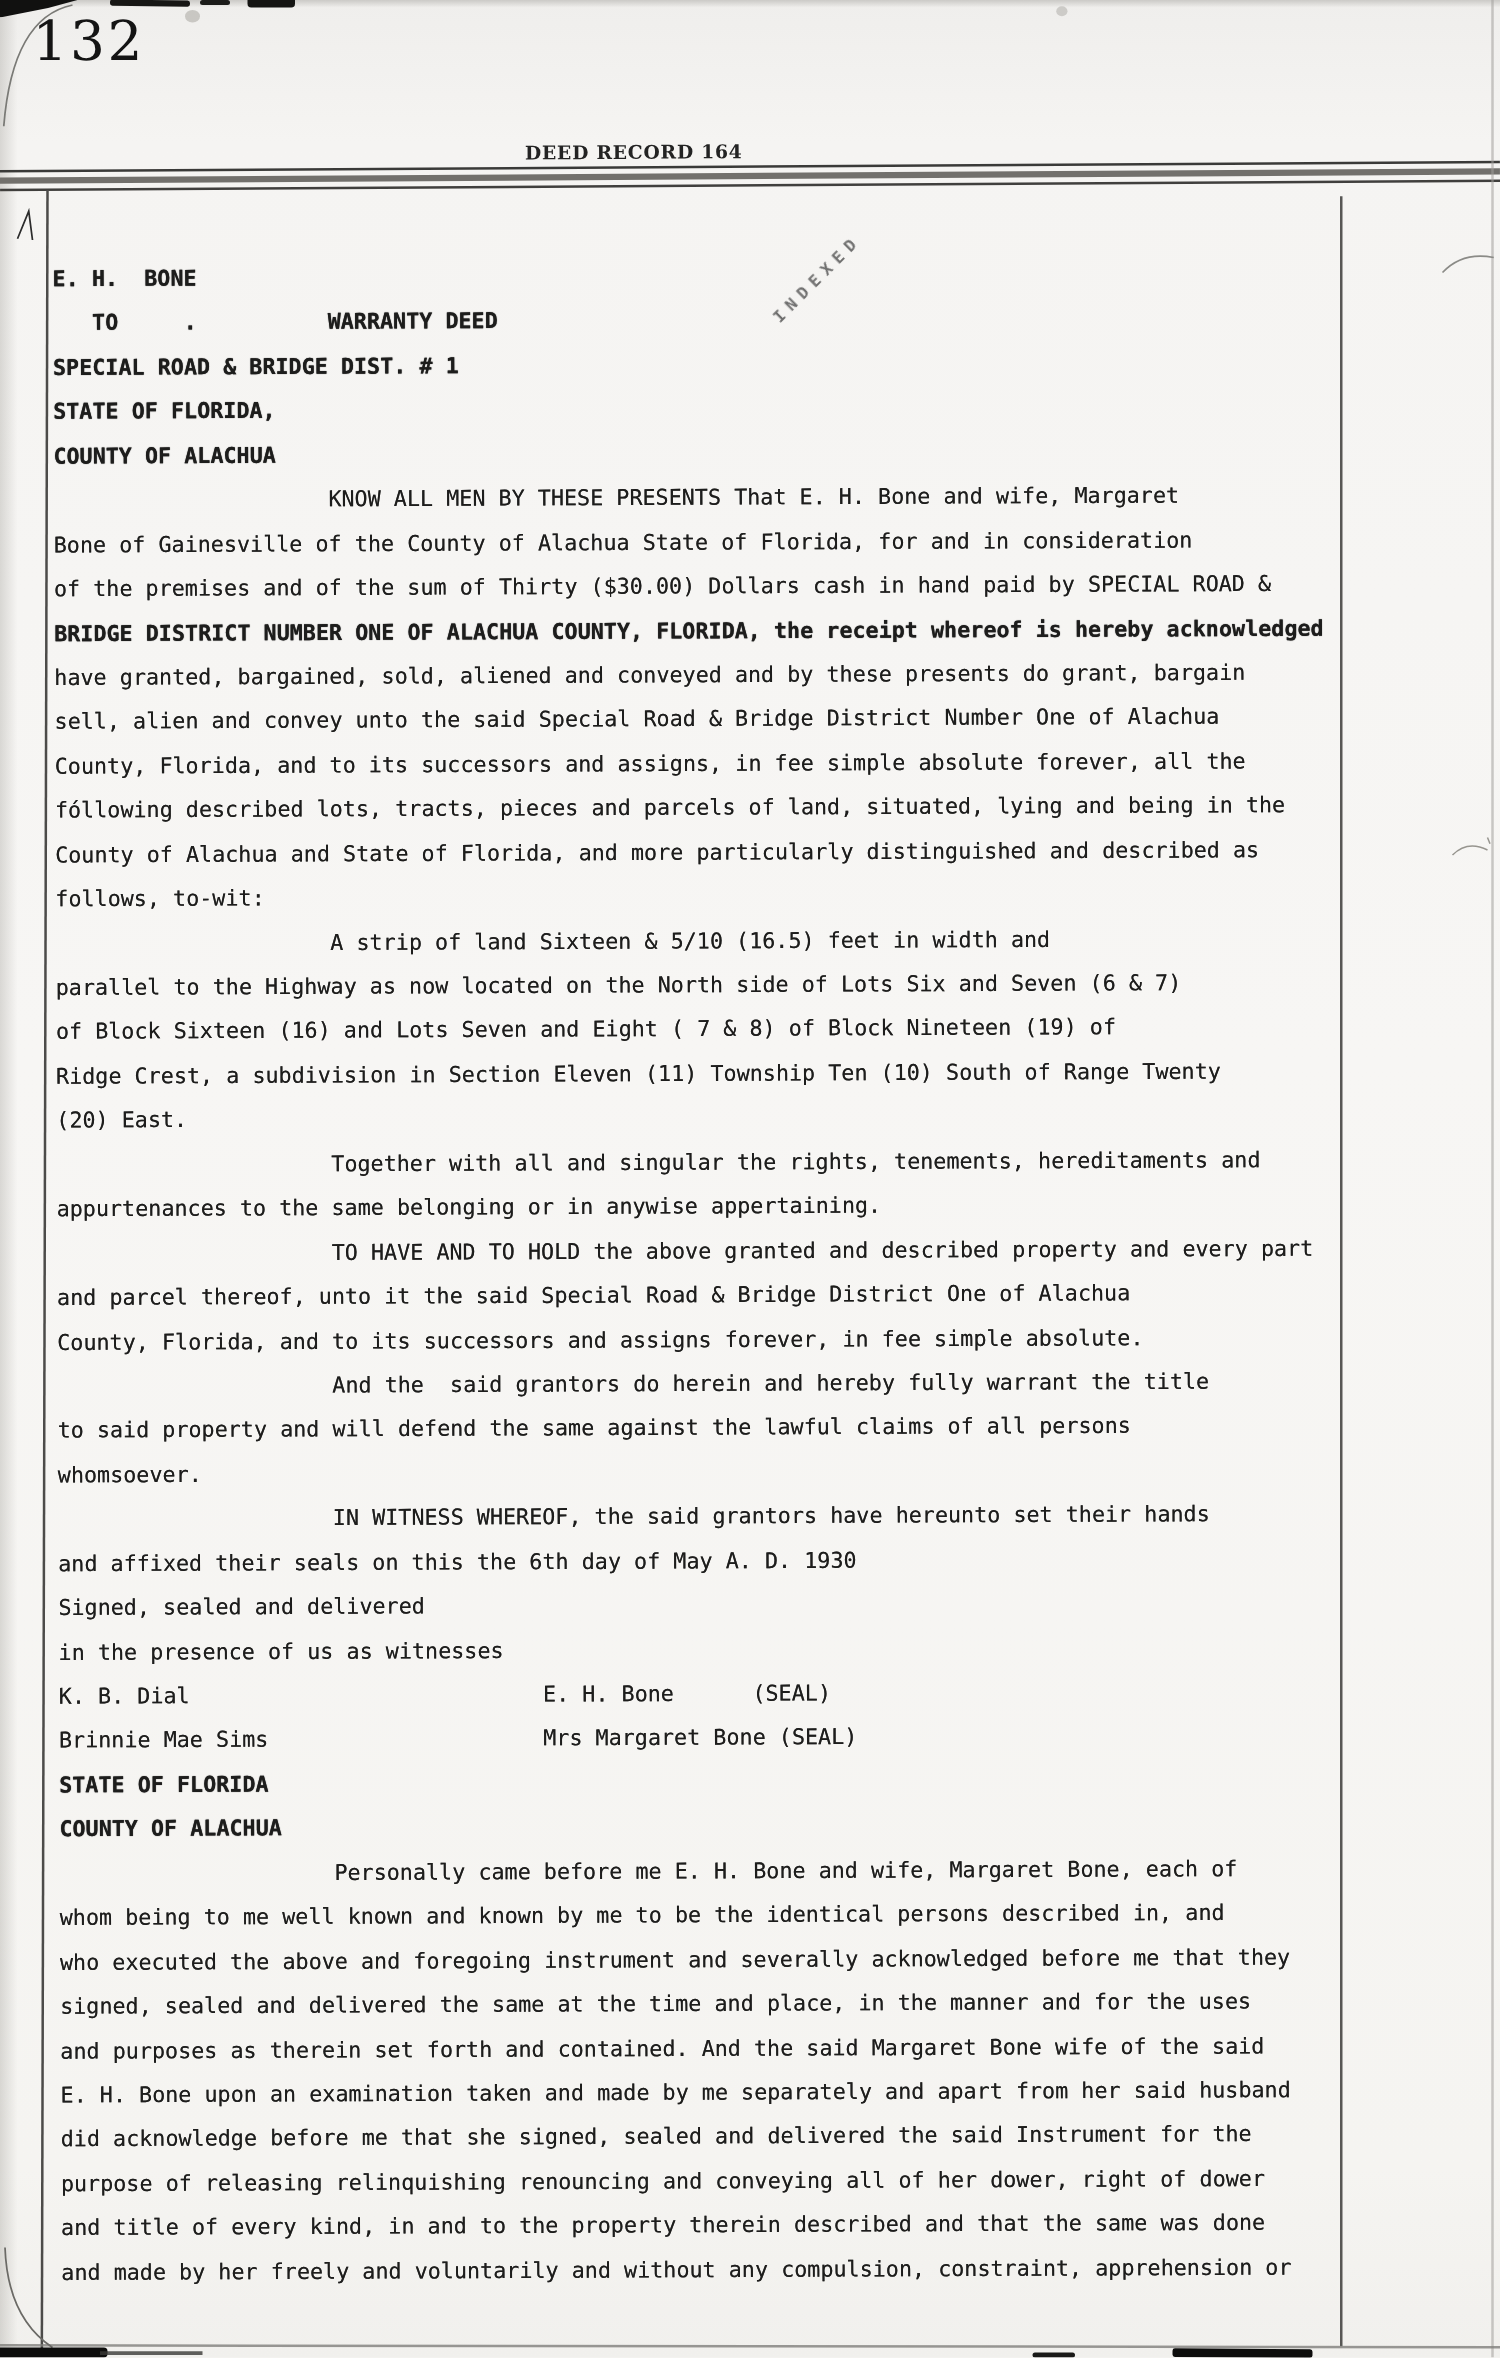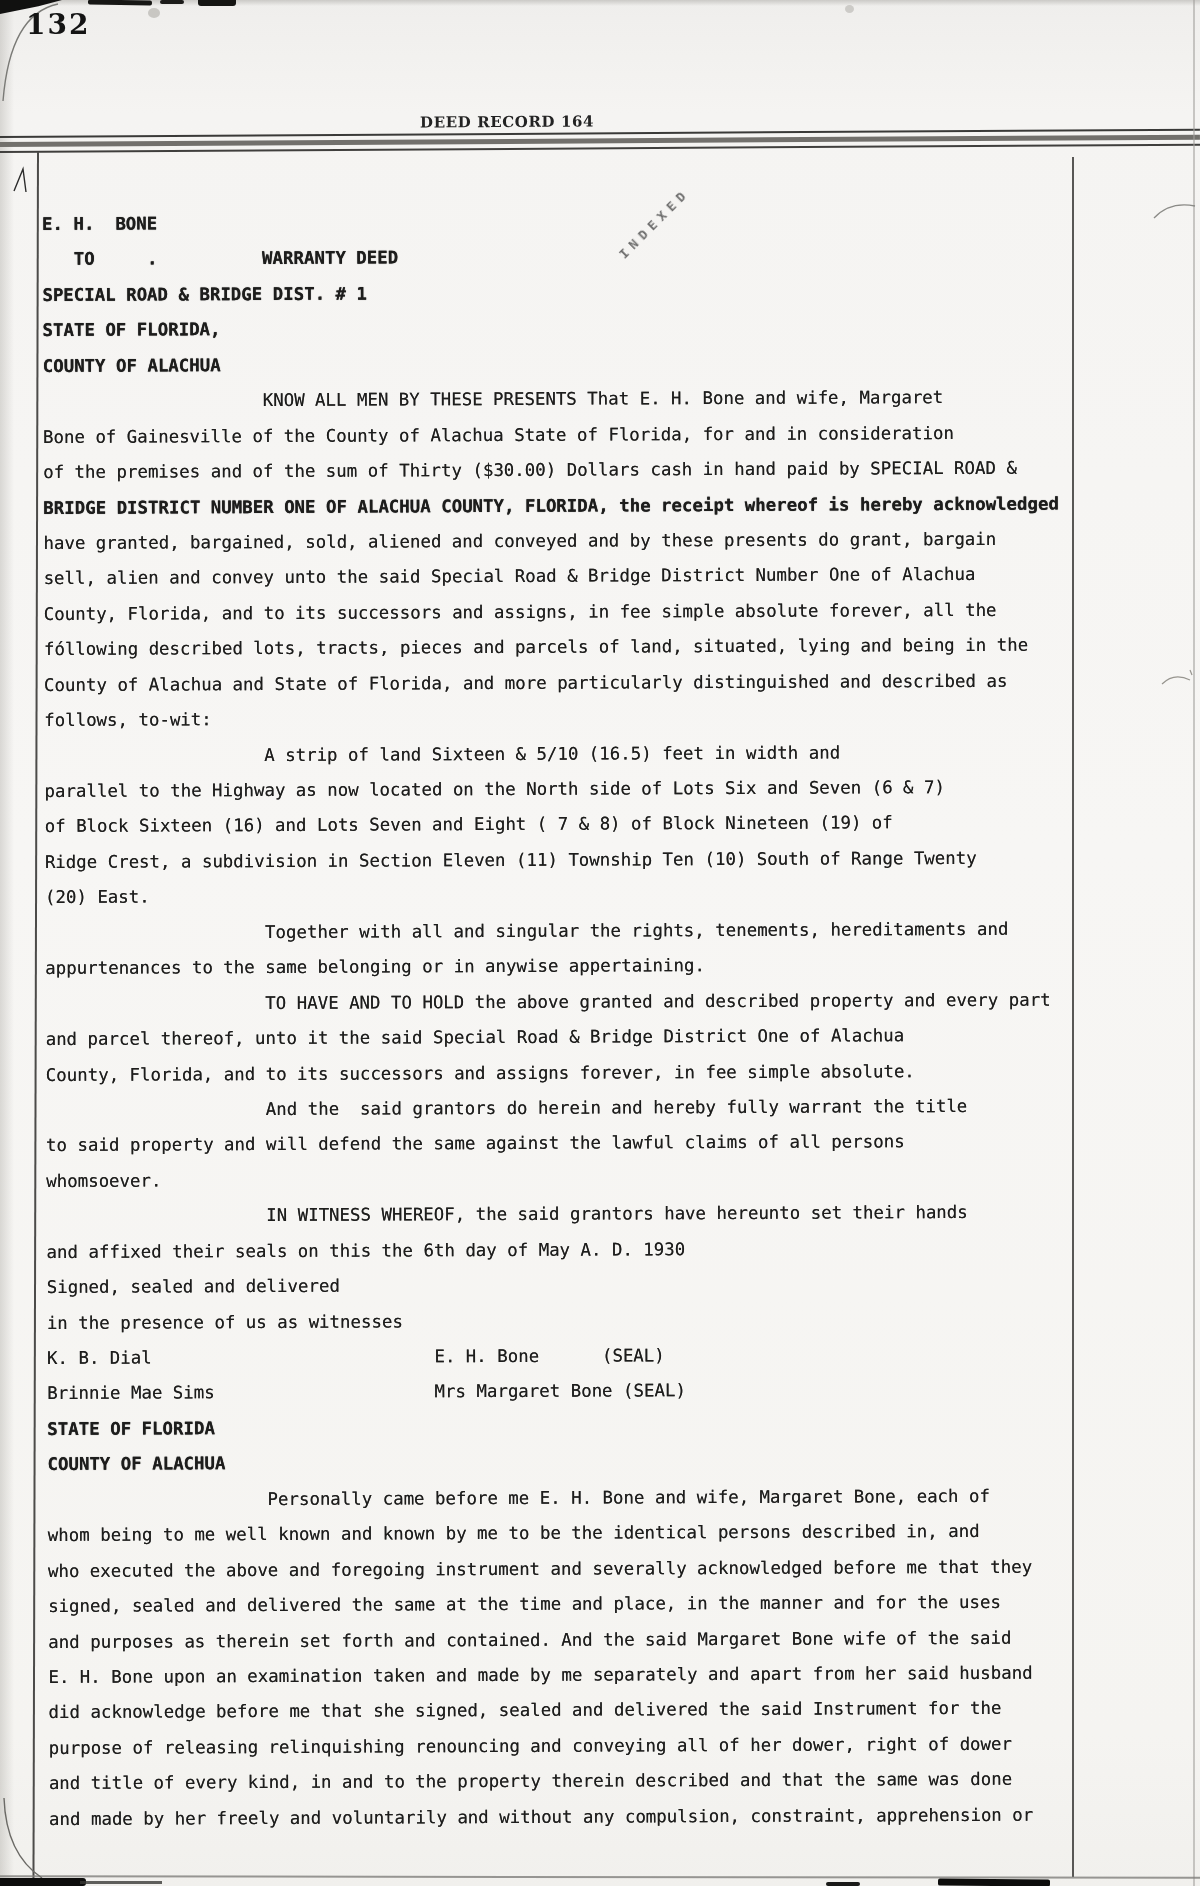--- a/index.html
+++ b/index.html
@@ -16,21 +16,21 @@
     position:absolute; left:0; top:0; width:14px; height:1886px;
     background:linear-gradient(90deg, rgba(160,158,152,.35), rgba(160,158,152,0));
   }
   .edge-shade-top {
     position:absolute; left:0; top:0; width:1200px; height:6px;
     background:linear-gradient(180deg, rgba(120,118,112,.30), rgba(120,118,112,0));
   }
   .page-number {
     position:absolute; left:26px; top:8px;
     font-family:"DejaVu Serif", "Liberation Serif", serif;
-    font-weight:bold; font-size:28px; color:#141414; letter-spacing:2px;
+    font-weight:normal; font-size:44px; color:#141414; letter-spacing:2px;
   }
   .header-title {
     position:absolute; left:420px; top:113px;
     font-family:"DejaVu Serif", "Liberation Serif", serif;
     font-weight:bold; font-size:15px; color:#232323; letter-spacing:.6px;
     transform:rotate(-0.35deg);
   }
   .double-rule { position:absolute; left:0; top:136px; width:1200px; height:20px;
     transform:rotate(-0.35deg); transform-origin:0 50%; }
   .double-rule .t1 { position:absolute; top:0; left:0; right:0; height:2px; background:#3a3a38; }

